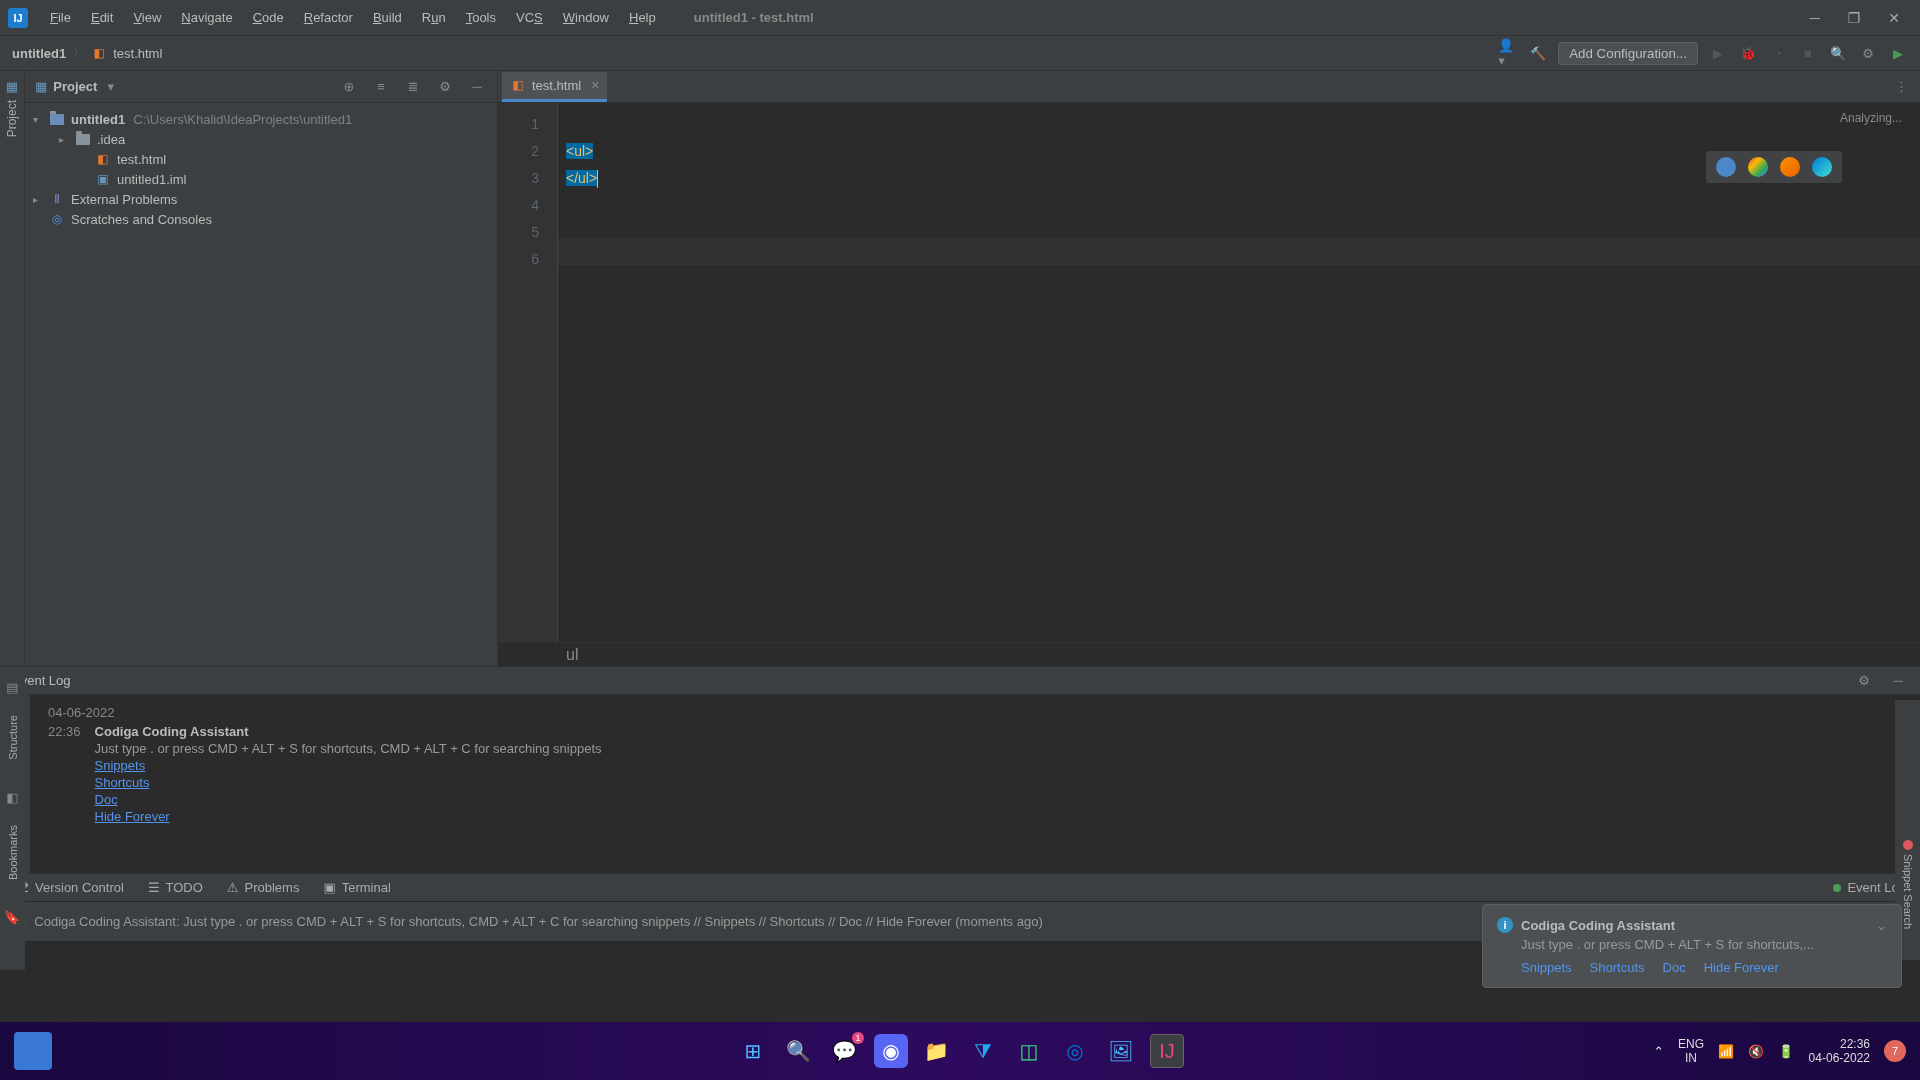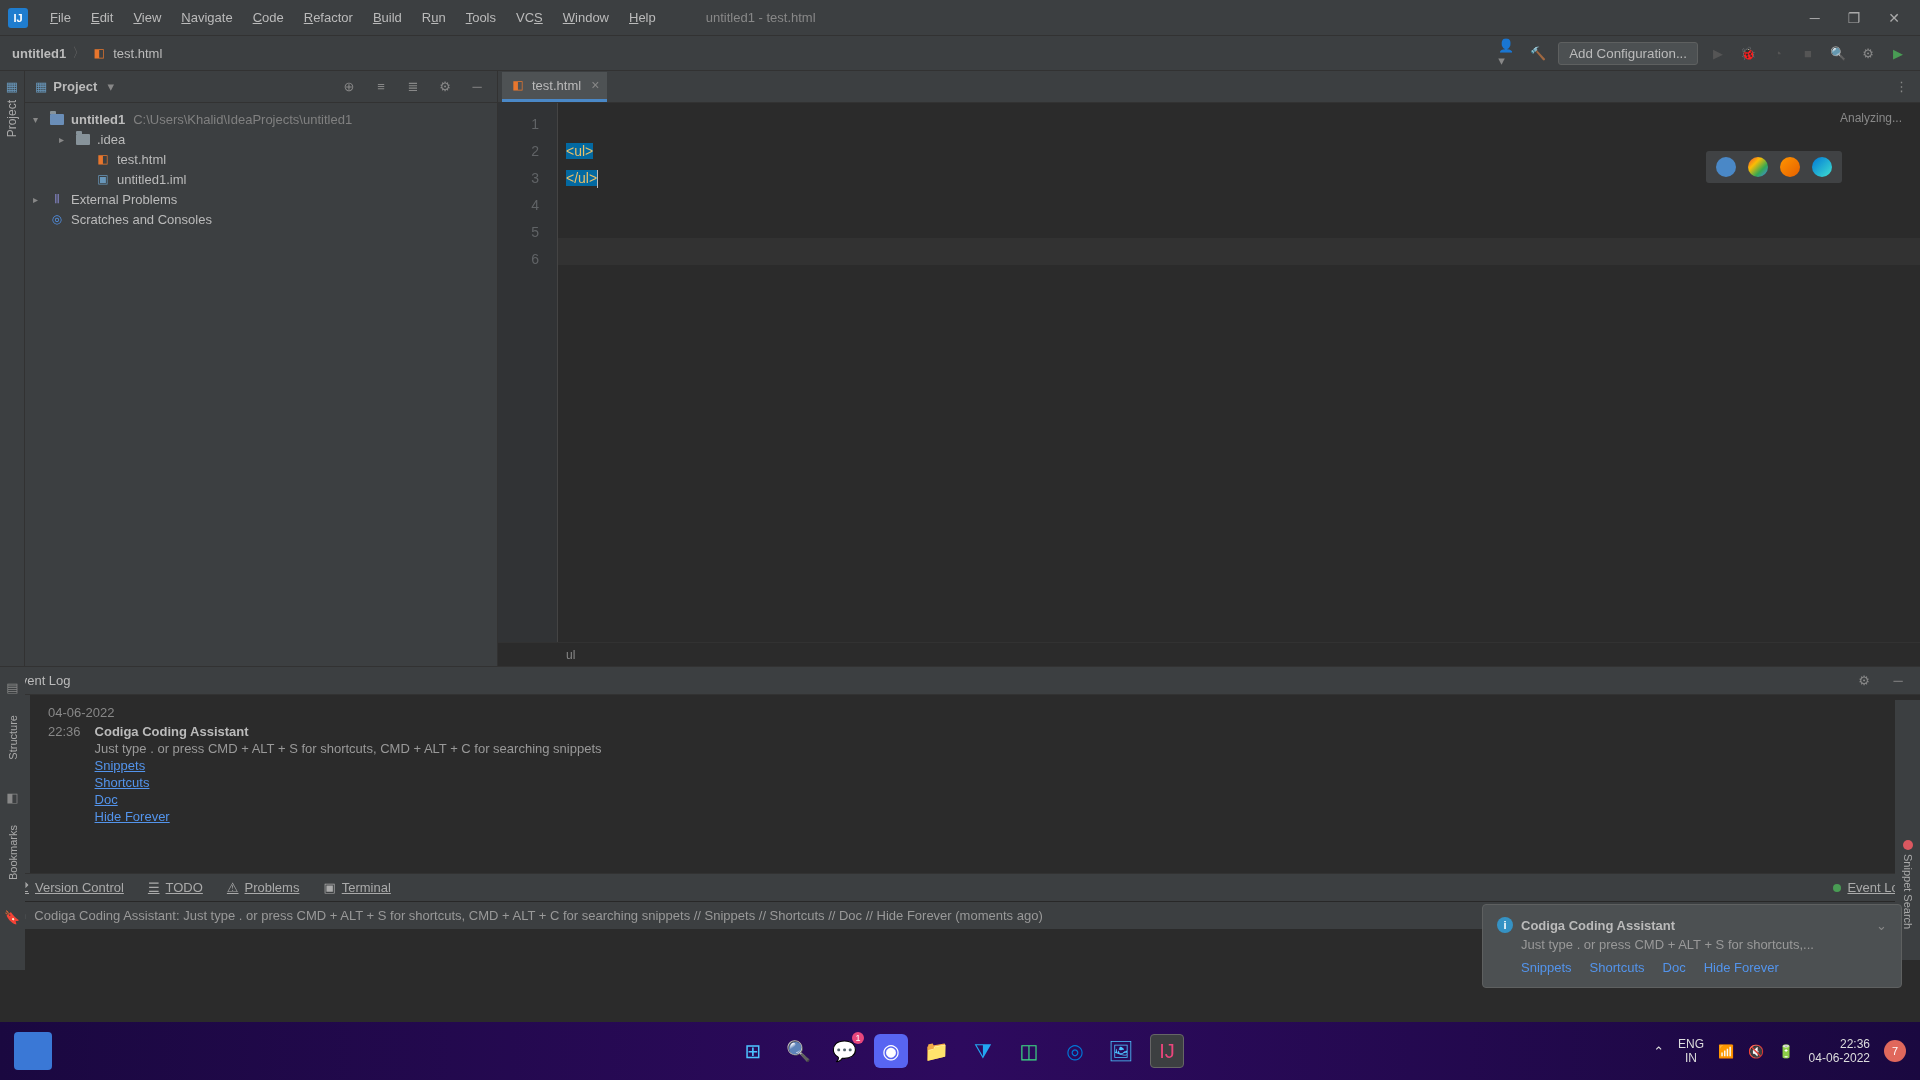--- a/index.html
+++ b/index.html
@@ -2,21 +2,21 @@
 <html><head>
 <meta charset="utf-8">
 <style>
 * { margin: 0; padding: 0; box-sizing: border-box; font-family: 'Segoe UI', Arial, sans-serif; }
 body { width: 1920px; height: 1080px; background: #2b2b2b; color: #bbb; font-size: 13px; overflow: hidden; position: relative; }
 
 .titlebar { height: 36px; background: #3c3f41; display: flex; align-items: center; padding: 0 8px; border-bottom: 1px solid #323232; }
 .titlebar .logo { width: 20px; height: 20px; background: #1f7dcf; border-radius: 3px; margin-right: 12px; display: flex; align-items: center; justify-content: center; color: #fff; font-weight: bold; font-size: 11px; }
 .titlebar .menu-item { padding: 4px 10px; cursor: pointer; color: #bbb; }
 .titlebar .menu-item u { text-decoration: underline; }
-.titlebar .title-text { margin-left: 40px; color: #888; }
+.titlebar .title-text { margin-left: 28px; color: #888; font-weight: bold; }
 .titlebar .window-controls { margin-left: auto; display: flex; gap: 28px; padding-right: 12px; }
 .titlebar .window-controls span { cursor: pointer; color: #aaa; font-size: 14px; }
 
 .navbar { height: 35px; background: #3c3f41; display: flex; align-items: center; padding: 0 12px; border-bottom: 1px solid #323232; }
 .breadcrumb { display: flex; align-items: center; gap: 6px; }
 .breadcrumb-sep { color: #666; }
 .navbar .right-controls { margin-left: auto; display: flex; align-items: center; gap: 10px; }
 .add-config { background: #4c5052; border: 1px solid #5e6060; color: #bbb; padding: 3px 10px; border-radius: 3px; cursor: pointer; }
 .icon-btn { width: 20px; height: 20px; display: flex; align-items: center; justify-content: center; cursor: pointer; color: #888; }
 .icon-btn.green { color: #499c54; }
@@ -61,21 +61,21 @@
 .text-content { color: #a9b7c6; }
 .line-highlight { background: #323232; position: absolute; left: 0; right: 0; height: 27px; z-index: 0; }
 .code-line span { position: relative; z-index: 1; }
 .cursor { display: inline-block; width: 1px; height: 18px; background: #bbb; vertical-align: middle; }
 .hl-tag { background: #0369a1; }
 
 .analyzing { position: absolute; top: 8px; right: 18px; color: #888; font-size: 12px; }
 .browser-icons { position: absolute; top: 48px; right: 78px; background: #404244; padding: 6px 10px; display: flex; gap: 12px; border-radius: 3px; }
 .browser-icons span { width: 20px; height: 20px; border-radius: 50%; display: inline-block; }
 
-.breadcrumb-bar { height: 24px; padding-left: 68px; color: #888; font-size: 12px; display: flex; align-items: center; background: #2b2b2b; border-top: 1px solid #323232; }
+.breadcrumb-bar { height: 24px; padding-left: 68px; color: #888; font-size: 16px; display: flex; align-items: center; background: #2b2b2b; border-top: 1px solid #323232; }
 
 .event-log-panel { border-top: 1px solid #323232; background: #2b2b2b; }
 .event-log-header { height: 28px; background: #3c3f41; display: flex; align-items: center; padding: 0 12px; border-bottom: 1px solid #323232; }
 .event-log-header .right-icons { margin-left: auto; display: flex; gap: 14px; }
 .event-log-body { display: flex; height: 178px; }
 .event-left-gutter { width: 30px; background: #3c3f41; display: flex; flex-direction: column; align-items: center; padding-top: 8px; gap: 18px; }
 .event-content { flex: 1; padding: 10px 18px; position: relative; }
 .event-date { color: #888; margin-bottom: 4px; }
 .event-row { display: flex; gap: 14px; }
 .event-time { color: #888; }
@@ -91,25 +91,25 @@
 .notification { position: absolute; right: 18px; bottom: 92px; width: 420px; background: #4c5052; border: 1px solid #5e6060; border-radius: 4px; padding: 12px 14px; }
 .notification-header { display: flex; align-items: center; gap: 8px; }
 .notification-header .info-icon { width: 16px; height: 16px; background: #3592c4; border-radius: 50%; color: #fff; display: flex; align-items: center; justify-content: center; font-size: 11px; font-weight: bold; }
 .notification-header .title { font-weight: bold; color: #bbb; }
 .notification-header .collapse { margin-left: auto; color: #888; cursor: pointer; }
 .notification-body { color: #999; margin-top: 4px; margin-left: 24px; white-space: nowrap; overflow: hidden; text-overflow: ellipsis; }
 .notification-links { margin-top: 8px; margin-left: 24px; display: flex; gap: 18px; }
 .notification-links a { color: #5394ec; cursor: pointer; }
 
 .bottom-tool-bar { height: 28px; background: #3c3f41; display: flex; align-items: center; padding: 0 14px; border-top: 1px solid #323232; gap: 24px; }
-.bottom-tool-bar .tool-item { display: flex; align-items: center; gap: 6px; cursor: pointer; color: #aaa; text-decoration: underline; }
+.bottom-tool-bar .tool-item { display: flex; align-items: center; gap: 6px; cursor: pointer; color: #aaa; }
 .bottom-tool-bar .event-log-ind { margin-left: auto; display: flex; align-items: center; gap: 6px; }
 .green-dot { width: 8px; height: 8px; background: #499c54; border-radius: 50%; }
 
-.status-bar { height: 28px; background: #3c3f41; display: flex; align-items: center; padding: 0 14px; border-top: 1px solid #282828; color: #999; }
+.status-bar { height: 40px; background: #3c3f41; display: flex; align-items: center; padding: 0 14px; border-top: 1px solid #282828; color: #999; }
 .status-bar .right-status { margin-left: auto; display: flex; gap: 18px; }
 
 .right-gutter { position: absolute; right: 0; top: 700px; width: 25px; background: #3c3f41; height: 260px; display: flex; flex-direction: column; align-items: center; padding-top: 140px; }
 .right-gutter .vert-text { writing-mode: vertical-rl; color: #aaa; font-size: 11px; cursor: pointer; }
 .right-gutter .red-dot { width: 10px; height: 10px; background: #db5860; border-radius: 50%; margin-bottom: 4px; }
 
 .taskbar { position: absolute; bottom: 0; left: 0; right: 0; height: 58px; background: linear-gradient(90deg, #1a0840, #2d0a5e 50%, #1a0840); display: flex; align-items: center; padding: 0 14px; }
 .taskbar .start-btn { width: 38px; height: 38px; background: #3a78d6; border-radius: 4px; }
 .taskbar .center-icons { position: absolute; left: 50%; transform: translateX(-50%); display: flex; gap: 12px; }
 .taskbar .center-icons .tb-icon { width: 34px; height: 34px; border-radius: 4px; display: flex; align-items: center; justify-content: center; font-size: 20px; cursor: pointer; }

